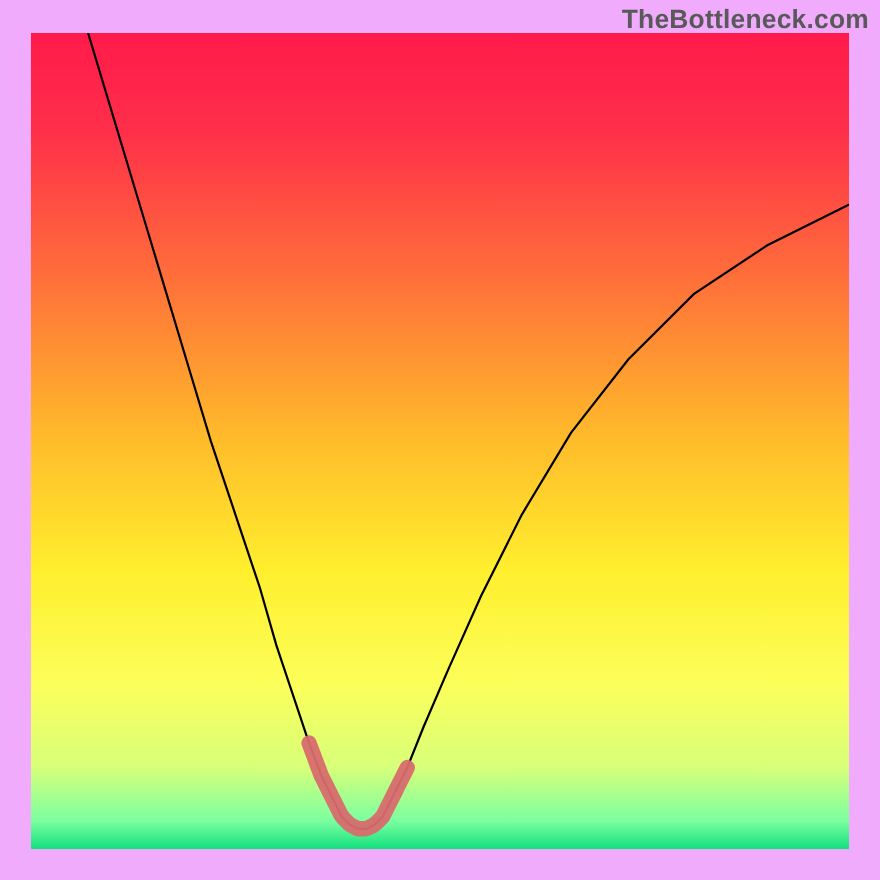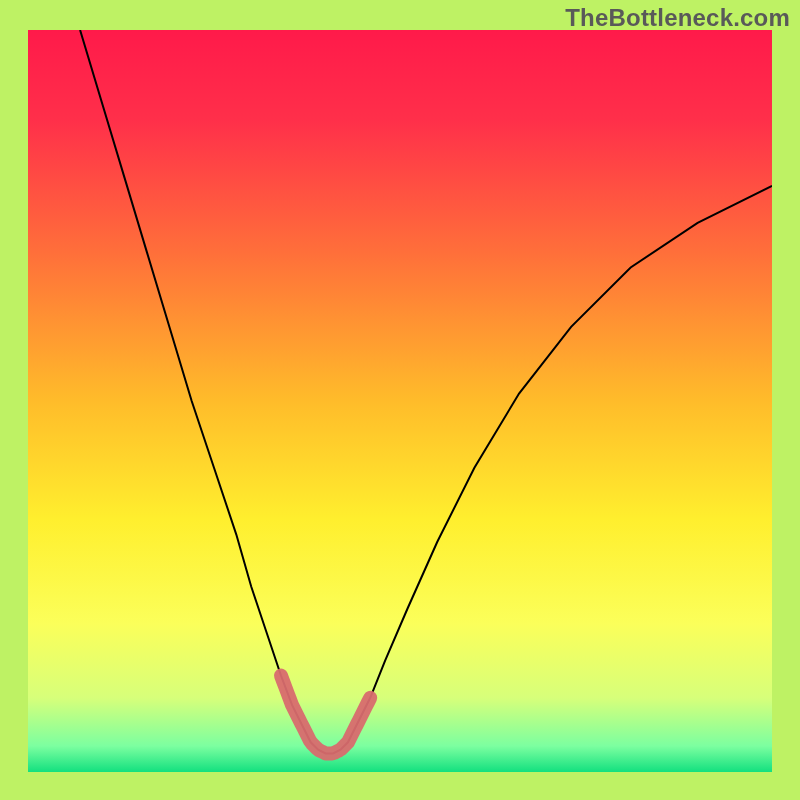--- a/index.html
+++ b/index.html
@@ -7,21 +7,21 @@
     padding: 0;
     background: #000;
     width: 800px;
     height: 800px;
     overflow: hidden;
     font-family: Arial, Helvetica, sans-serif;
   }
   .outer {
     width: 800px;
     height: 800px;
-    background: #bef264;
+    background: #f0abfc;
     position: relative;
   }
   .watermark {
     position: absolute;
     top: 4px;
     right: 10px;
     font-size: 24px;
     font-weight: 600;
     color: #595959;
     letter-spacing: 0.2px;

